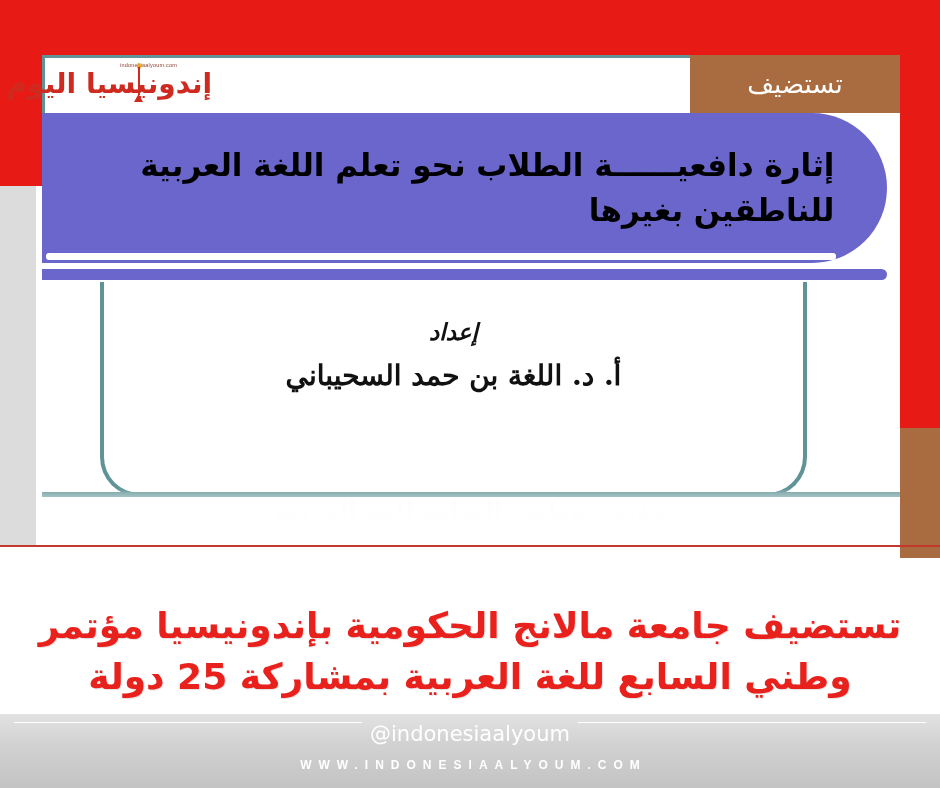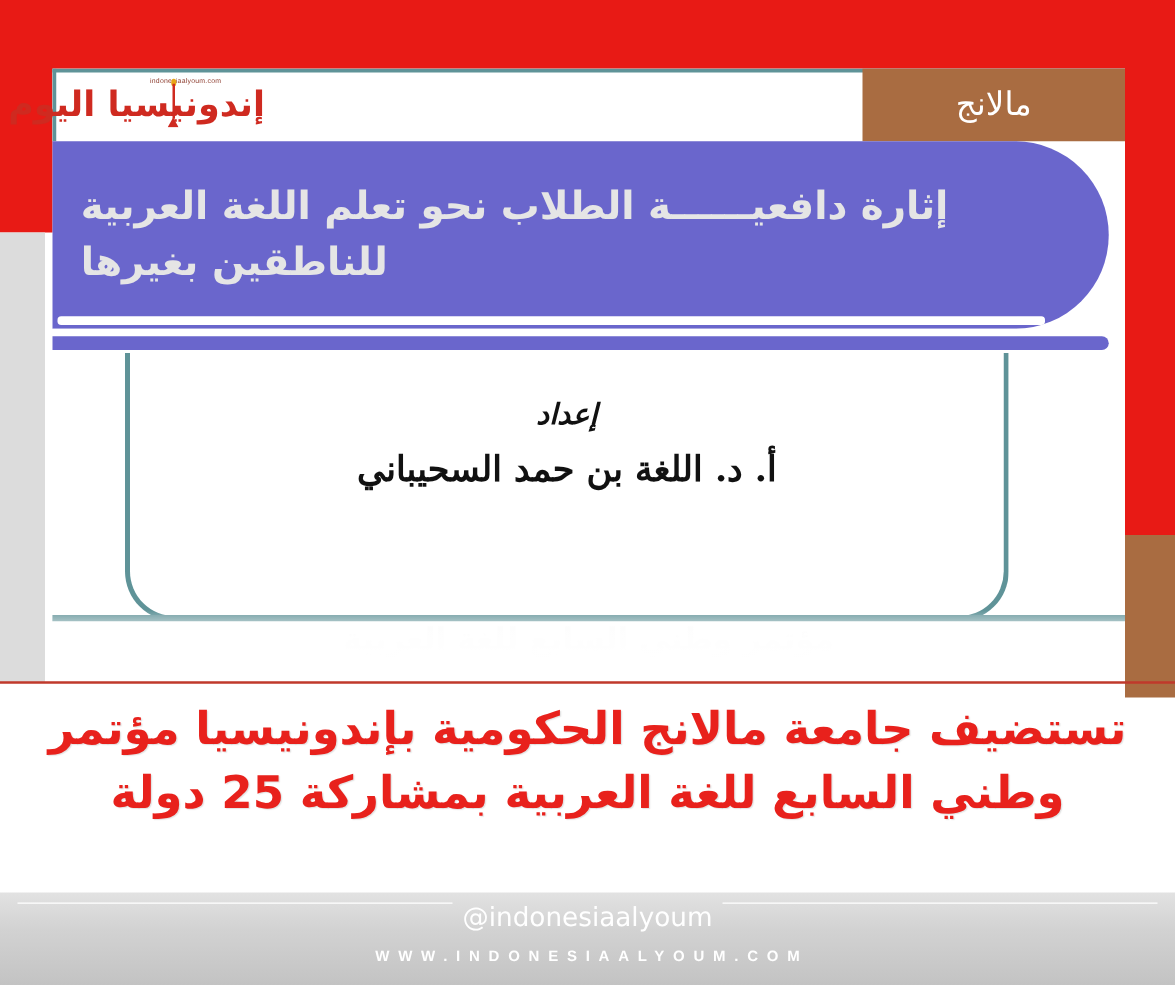--- a/index.html
+++ b/index.html
@@ -140,22 +140,22 @@
     background:#6a66cc;
     border-radius:0 75px 75px 0;
     display:flex;
     align-items:center;
     justify-content:center;
   }
   .title-text {
     width:800px;
     padding-right:30px;
     direction:rtl;
-    text-align:left;
-    color:#e5e5e5;
+    text-align:right;
+    color:#000000;
     font-family:"DejaVu Sans", sans-serif;
     font-weight:bold;
     font-size:31px;
     line-height:1.45;
   }
   
   .banner-gap {
     position:absolute;
     left:42px; top:263px;
     width:845px; height:6px;
@@ -234,21 +234,21 @@
   .card-bottom-rule {
     position:absolute;
     left:0; top:545px;
     width:940px; height:2px;
     background:#c0392b;
   }
 
   
   .headline {
     position:absolute;
-    left:20px; top:558px;
+    left:20px; top:600px;
     width:900px;
     direction:rtl;
     text-align:center;
     color:#e8211c;
     font-family:"DejaVu Sans", sans-serif;
     font-weight:bold;
     font-size:36px;
     line-height:1.42;
     text-shadow:1px 1px 1px rgba(0,0,0,.12);
   }
@@ -315,21 +315,21 @@
       <div class="logo-text">إندونيسيا اليوم</div>
       <div class="logo-lamp">
         <div class="flame"></div>
         <div class="stem"></div>
         <div class="base"></div>
       </div>
     </div>
   </div>
 
   <div class="news-badge">
-    <span>مالانج</span>
+    <span>تستضيف</span>
   </div>
 
   <div class="title-banner">
     <div class="title-text">إثارة دافعيــــــة الطلاب نحو تعلم اللغة العربية للناطقين بغيرها</div>
   </div>
   <div class="banner-strip-hl"></div>
   <div class="banner-gap"></div>
   <div class="banner-strip"></div>
 
   <div class="content-box"></div>

